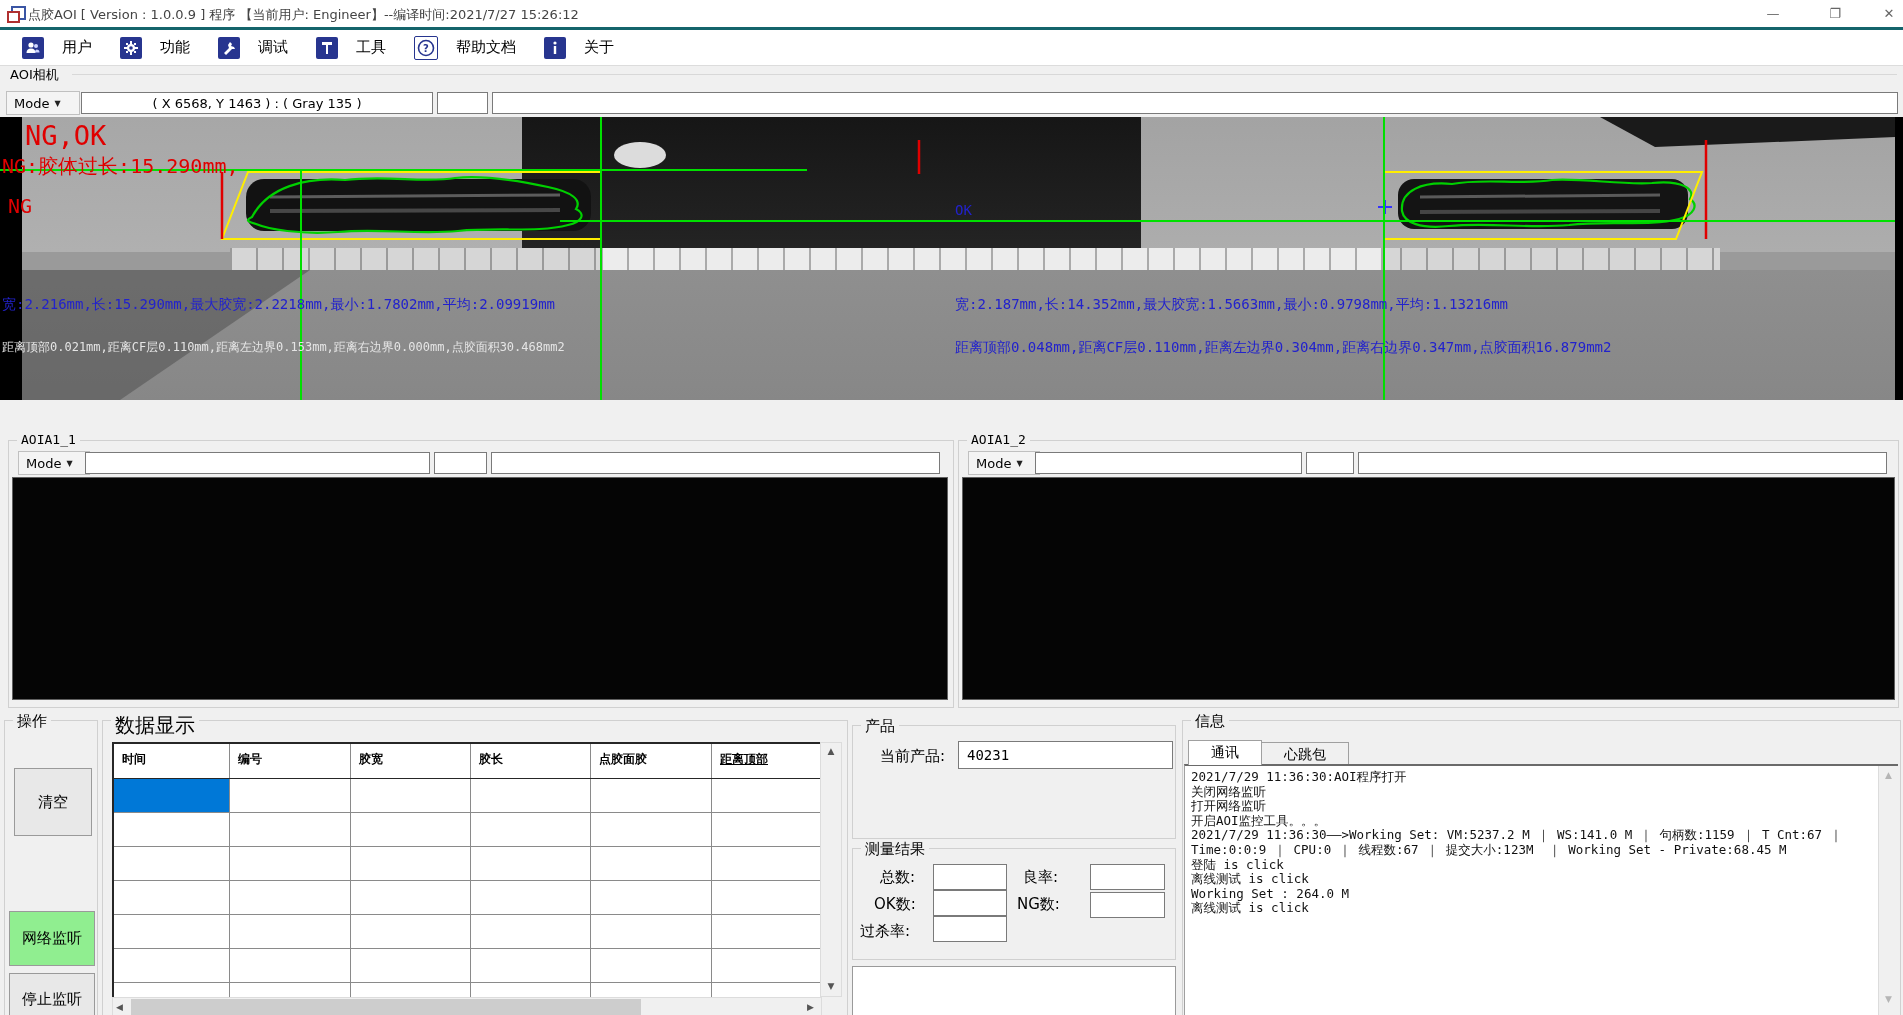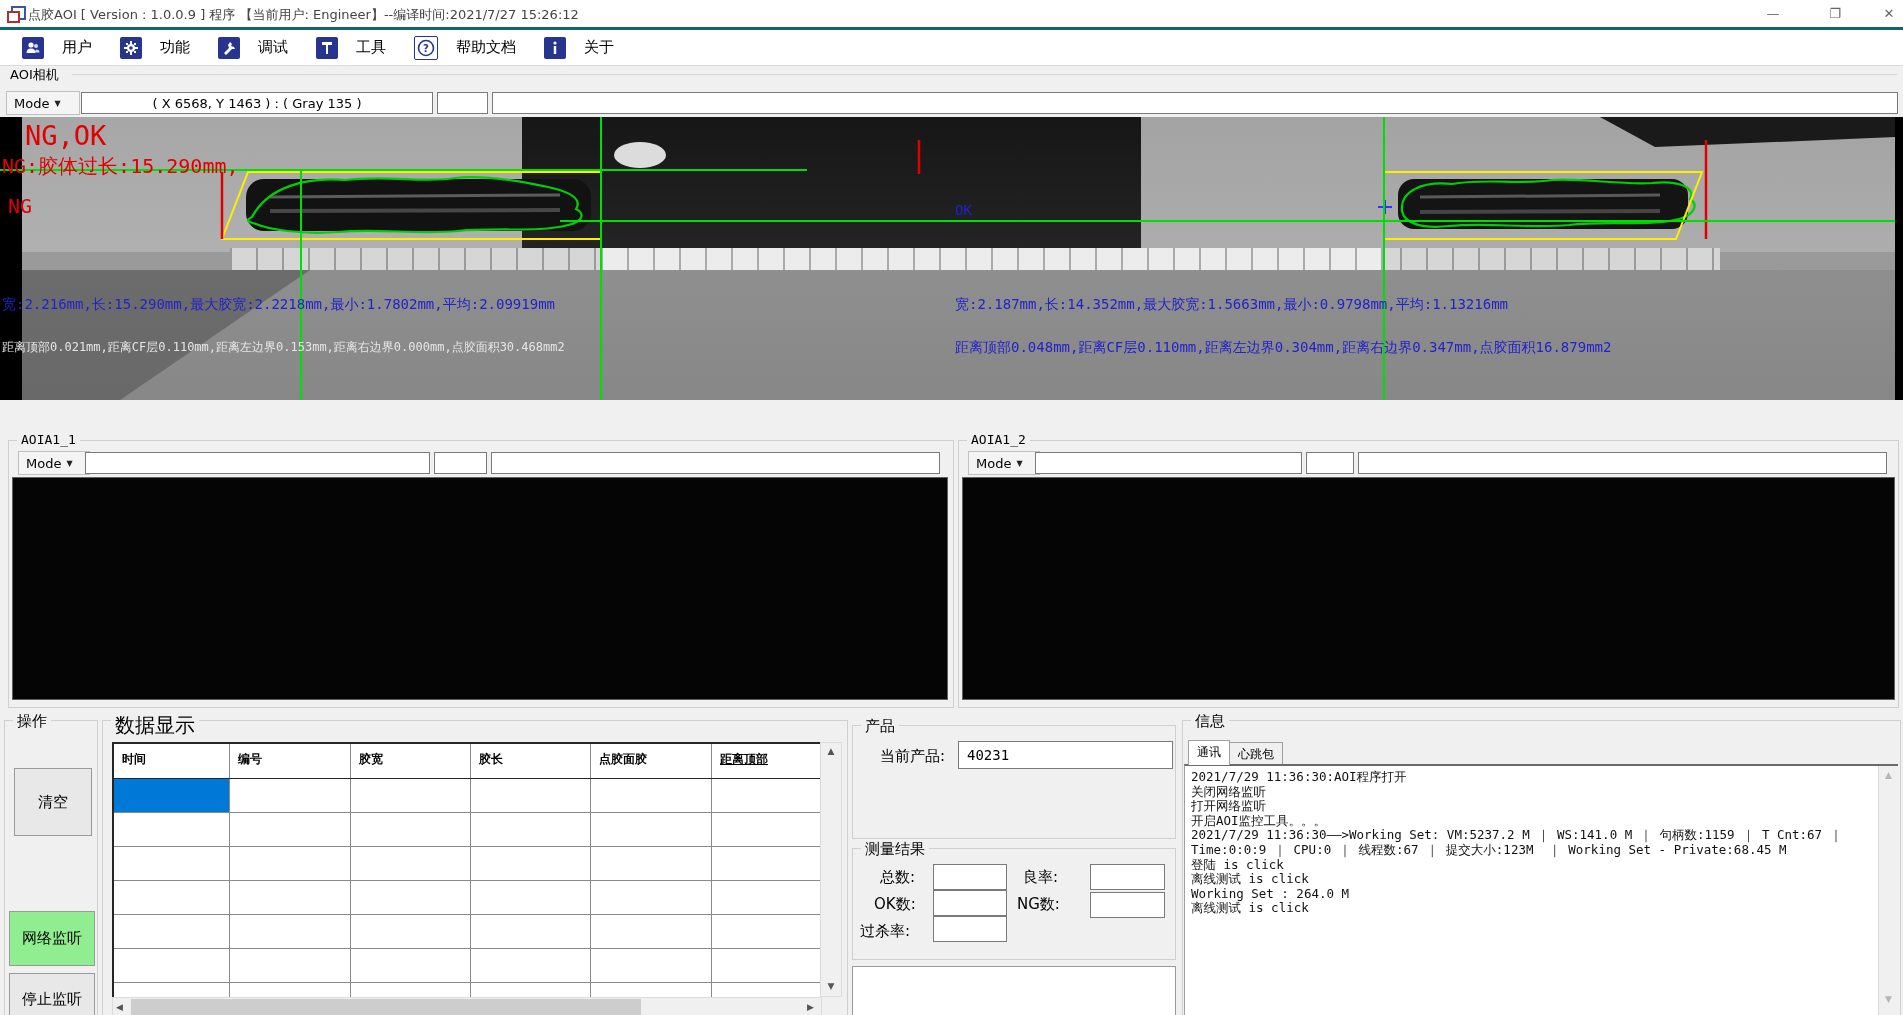--- a/index.html
+++ b/index.html
@@ -44,21 +44,21 @@
   .thead .tcell{font-weight:bold;font-size:12px;padding:7px 0 0 8px;}
   .sel{background:#0078d7;}
   
   .sbar{position:absolute;background:#f0f0f0;border:1px solid #dcdcdc;}
   .sthumb{position:absolute;background:#cdcdcd;}
   .sarrow{position:absolute;color:#555;font-size:9px;text-align:center;}
   
   .btn{position:absolute;background:#e8e8e8;border:1px solid #9a9a9a;display:flex;align-items:center;justify-content:center;font-size:15px;}
   .btn.green{background:#90ee90;}
   
-  .itab{height:22px;line-height:22px;padding:0 8px;border:1px solid #a0a0a0;border-bottom:none;background:#f0f0f0;font-size:12px;margin-right:-1px;}
+  .itab{height:22px;line-height:22px;padding:0 22px;border:1px solid #a0a0a0;border-bottom:none;background:#f0f0f0;font-size:14px;margin-right:-1px;}
   .itab.active{background:#fff;position:relative;z-index:2;height:24px;}
   .logpanel{position:absolute;background:#fff;border-top:2px solid #6a6a6a;border-left:1px solid #a0a0a0;}
   .logline{font-family:"DejaVu Sans Mono","Liberation Mono",monospace;font-size:12.5px;line-height:14.6px;white-space:pre;color:#111;}
   .mlabel{position:absolute;font-size:15px;}
 </style>
 </head>
 <body>
 
 <div class="win">
 

